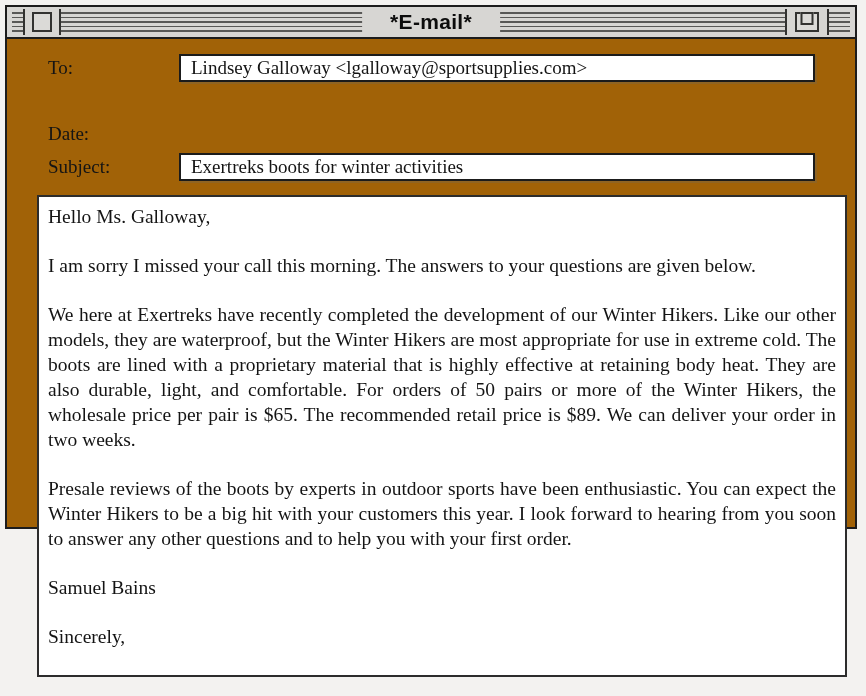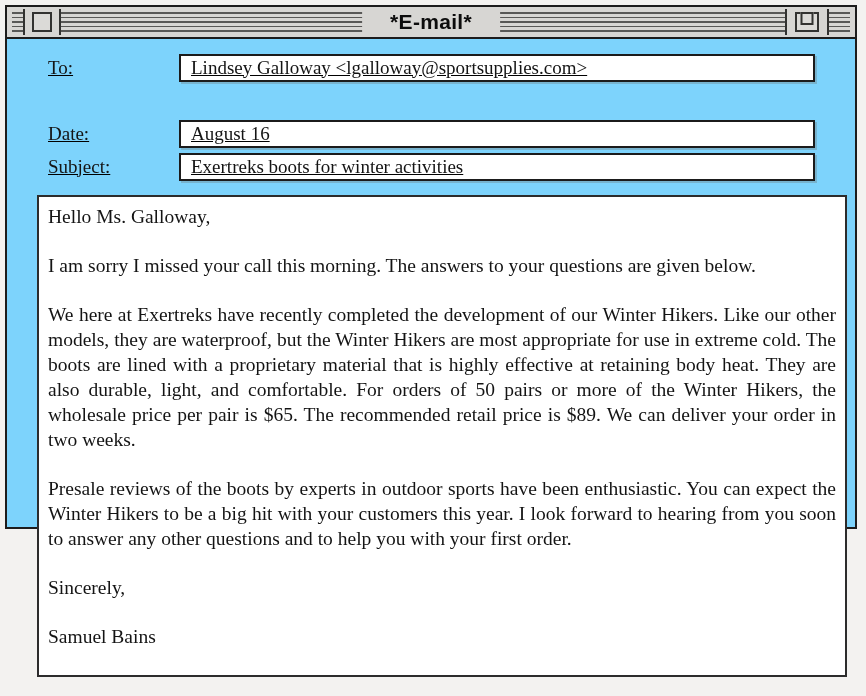--- a/index.html
+++ b/index.html
@@ -1,20 +1,20 @@
 <!DOCTYPE html>
 <html><head>
 <meta charset="utf-8">
 <style>
   * { margin:0; padding:0; box-sizing:border-box; }
   html,body { width:866px; height:696px; background:#f3f2f0; font-family:"Liberation Serif", serif; }
 
   .window {
     position:absolute; left:5px; top:5px; width:852px; height:524px;
-    background:#7dd3fc; border:2px solid #1c1c1c;text-decoration:underline;
+    background:#a16207; border:2px solid #1c1c1c;
   }
 
   
   .titlebar {
     position:relative; height:32px; border-bottom:2px solid #1c1c1c;
     background:#d7d6d3;
   }
   .titlebar .stripes {
     position:absolute; left:5px; right:5px; top:5px; bottom:5px;
     background:repeating-linear-gradient(to bottom, #585856 0px, #585856 1.7px, rgba(0,0,0,0) 1.7px, rgba(0,0,0,0) 4.6px);
@@ -81,30 +81,29 @@
 
   <div class="email-header">
     <div class="hdr-row">
       <span class="hdr-label">To:</span>
       <div class="hdr-field">Lindsey Galloway &lt;lgalloway@sportsupplies.com&gt;</div>
     </div>
     <div class="hdr-row">
     </div>
     <div class="hdr-row">
       <span class="hdr-label">Date:</span>
-      <div class="hdr-field">August 16</div>
     </div>
     <div class="hdr-row">
       <span class="hdr-label">Subject:</span>
       <div class="hdr-field">Exertreks boots for winter activities</div>
     </div>
   </div>
 
   <div class="email-body">
     <p>Hello Ms. Galloway,</p>
     <p>I am sorry I missed your call this morning. The answers to your questions are given below.</p>
     <p>We here at Exertreks have recently completed the development of our Winter Hikers. Like our other models, they are waterproof, but the Winter Hikers are most appropriate for use in extreme cold. The boots are lined with a proprietary material that is highly effective at retaining body heat. They are also durable, light, and comfortable. For orders of 50 pairs or more of the Winter Hikers, the wholesale price per pair is $65. The recommended retail price is $89. We can deliver your order in two weeks.</p>
     <p>Presale reviews of the boots by experts in outdoor sports have been enthusiastic. You can expect the Winter Hikers to be a big hit with your customers this year. I look forward to hearing from you soon to answer any other questions and to help you with your first order.</p>
+    <p>Samuel Bains</p>
     <p>Sincerely,</p>
-    <p>Samuel Bains</p>
   </div>
 
 </div>
 
 </body></html>

